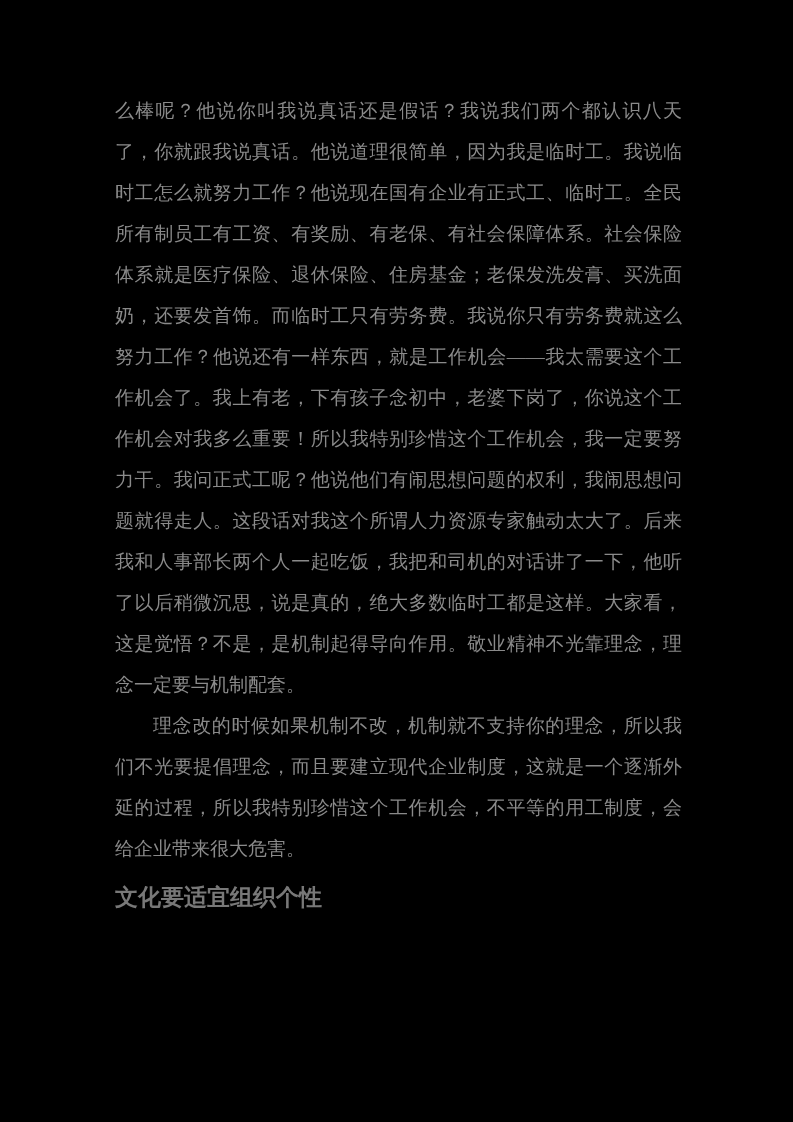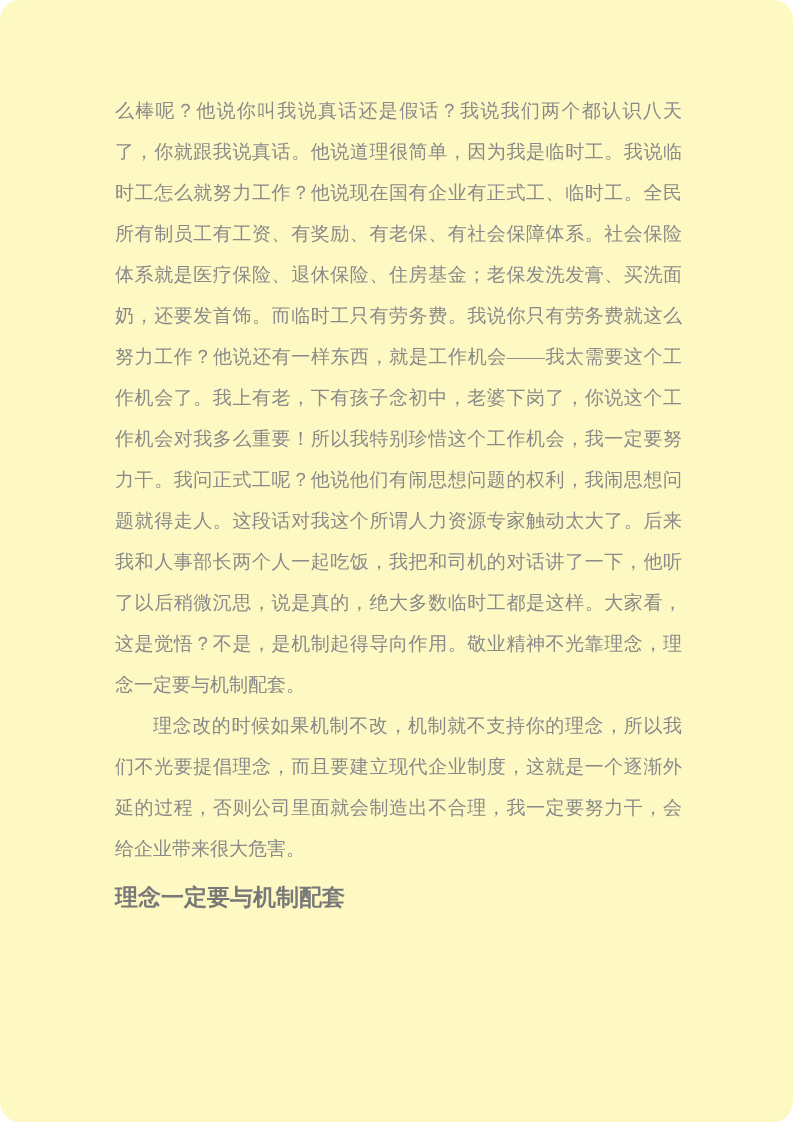--- a/index.html
+++ b/index.html
@@ -4,24 +4,23 @@
 <style>
   html, body {
     margin: 0;
     padding: 0;
     background: #ffffff;
   }
   .page {
     position: relative;
     width: 793px;
     height: 1122px;
-    background: #fef9c3;
+    background: #000000;
     overflow: hidden;
     font-family: "Liberation Serif", "DejaVu Serif", serif;
-    border-radius: 20px;
   }
   .content {
     position: absolute;
     left: 115px;
     top: 90px;
     width: 567px;
     color: #8a8a8a;
     font-size: 19px;
     line-height: 41px;
     text-align: justify;
@@ -44,16 +43,16 @@
     text-align: left;
     font-family: "Liberation Sans", "DejaVu Sans", sans-serif;
   }
 </style>
 </head>
 <body>
 
 <div class="page">
   <div class="content">
     <p class="body-para">么棒呢？他说你叫我说真话还是假话？我说我们两个都认识八天了，你就跟我说真话。他说道理很简单，因为我是临时工。我说临时工怎么就努力工作？他说现在国有企业有正式工、临时工。全民所有制员工有工资、有奖励、有老保、有社会保障体系。社会保险体系就是医疗保险、退休保险、住房基金；老保发洗发膏、买洗面奶，还要发首饰。而临时工只有劳务费。我说你只有劳务费就这么努力工作？他说还有一样东西，就是工作机会——我太需要这个工作机会了。我上有老，下有孩子念初中，老婆下岗了，你说这个工作机会对我多么重要！所以我特别珍惜这个工作机会，我一定要努力干。我问正式工呢？他说他们有闹思想问题的权利，我闹思想问题就得走人。这段话对我这个所谓人力资源专家触动太大了。后来我和人事部长两个人一起吃饭，我把和司机的对话讲了一下，他听了以后稍微沉思，说是真的，绝大多数临时工都是这样。大家看，这是觉悟？不是，是机制起得导向作用。敬业精神不光靠理念，理念一定要与机制配套。</p>
-    <p class="body-para indent">理念改的时候如果机制不改，机制就不支持你的理念，所以我们不光要提倡理念，而且要建立现代企业制度，这就是一个逐渐外延的过程，否则公司里面就会制造出不合理，我一定要努力干，会给企业带来很大危害。</p>
-    <h2 class="section-heading">理念一定要与机制配套</h2>
+    <p class="body-para indent">理念改的时候如果机制不改，机制就不支持你的理念，所以我们不光要提倡理念，而且要建立现代企业制度，这就是一个逐渐外延的过程，所以我特别珍惜这个工作机会，不平等的用工制度，会给企业带来很大危害。</p>
+    <h2 class="section-heading">文化要适宜组织个性</h2>
   </div>
 </div>
 
 </body></html>

